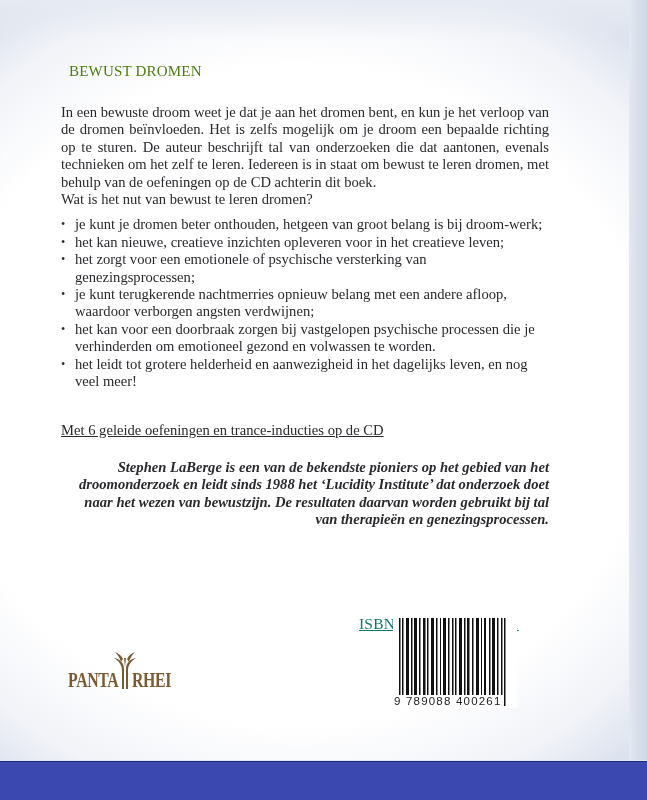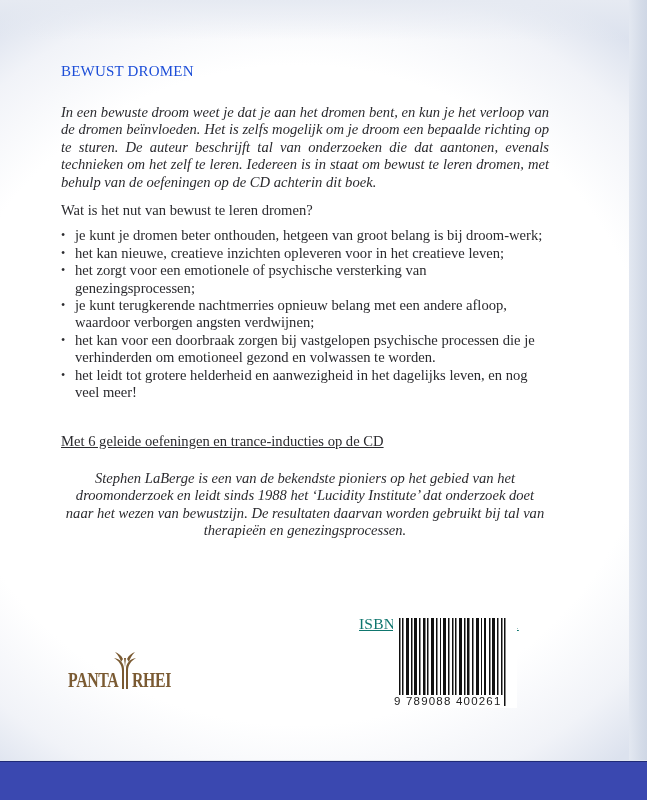--- a/index.html
+++ b/index.html
@@ -25,34 +25,34 @@
     position: absolute; left: 0; top: 761px; width: 647px; height: 39px;
     background: #3a48b0;
     border-top: 1px solid #1f2a77;
   }
   .content {
     position: absolute; left: 61px; top: 62px; width: 488px;
     font-size: 14.6px; line-height: 17.4px;
   }
   .title {
     font-size: 15px; font-weight: normal; letter-spacing: 0.2px;
-    color: #1d4ed8; margin: 0 0 24px 0; line-height: 18px;
+    color: #4d7c0f; margin: 0 0 24px 8px; line-height: 18px;
   }
   p { margin: 0; text-align: justify; }
-  .intro { margin-bottom: 11px; font-style: italic; }
+  .intro { margin-bottom: 0; }
   .question { margin-bottom: 8px; }
   ul { list-style: none; margin: 0; padding: 0; }
   li {
     position: relative; padding-left: 14px; text-align: left;
   }
   li .bullet {
     position: absolute; left: 0; top: 0; font-size: 12px;
   }
   .cd-line { margin-top: 31px; margin-bottom: 20px; text-decoration: underline; }
-  .author { font-style: italic; text-align: center; }
+  .author { font-style: italic; text-align: right; font-weight: bold; }
   .isbn {
     position: absolute; left: 359px; top: 615px;
     font-family: "Liberation Serif", serif; font-size: 15.5px; color: #0f766e;
     letter-spacing: 0.2px;
     text-decoration: underline;
   }
   .barcode {
     position: absolute; left: 393px; top: 616px; width: 124px; height: 92px;
   }
   .barcode-digits {

